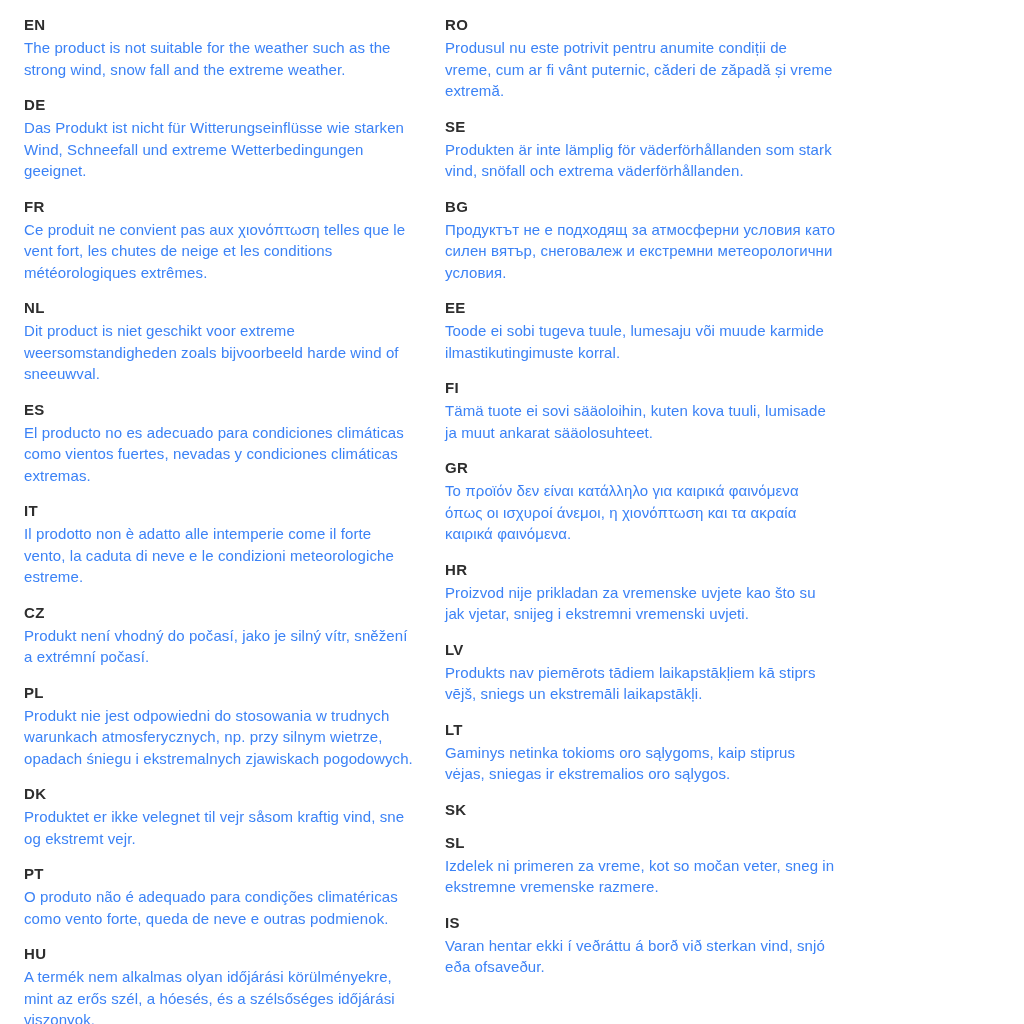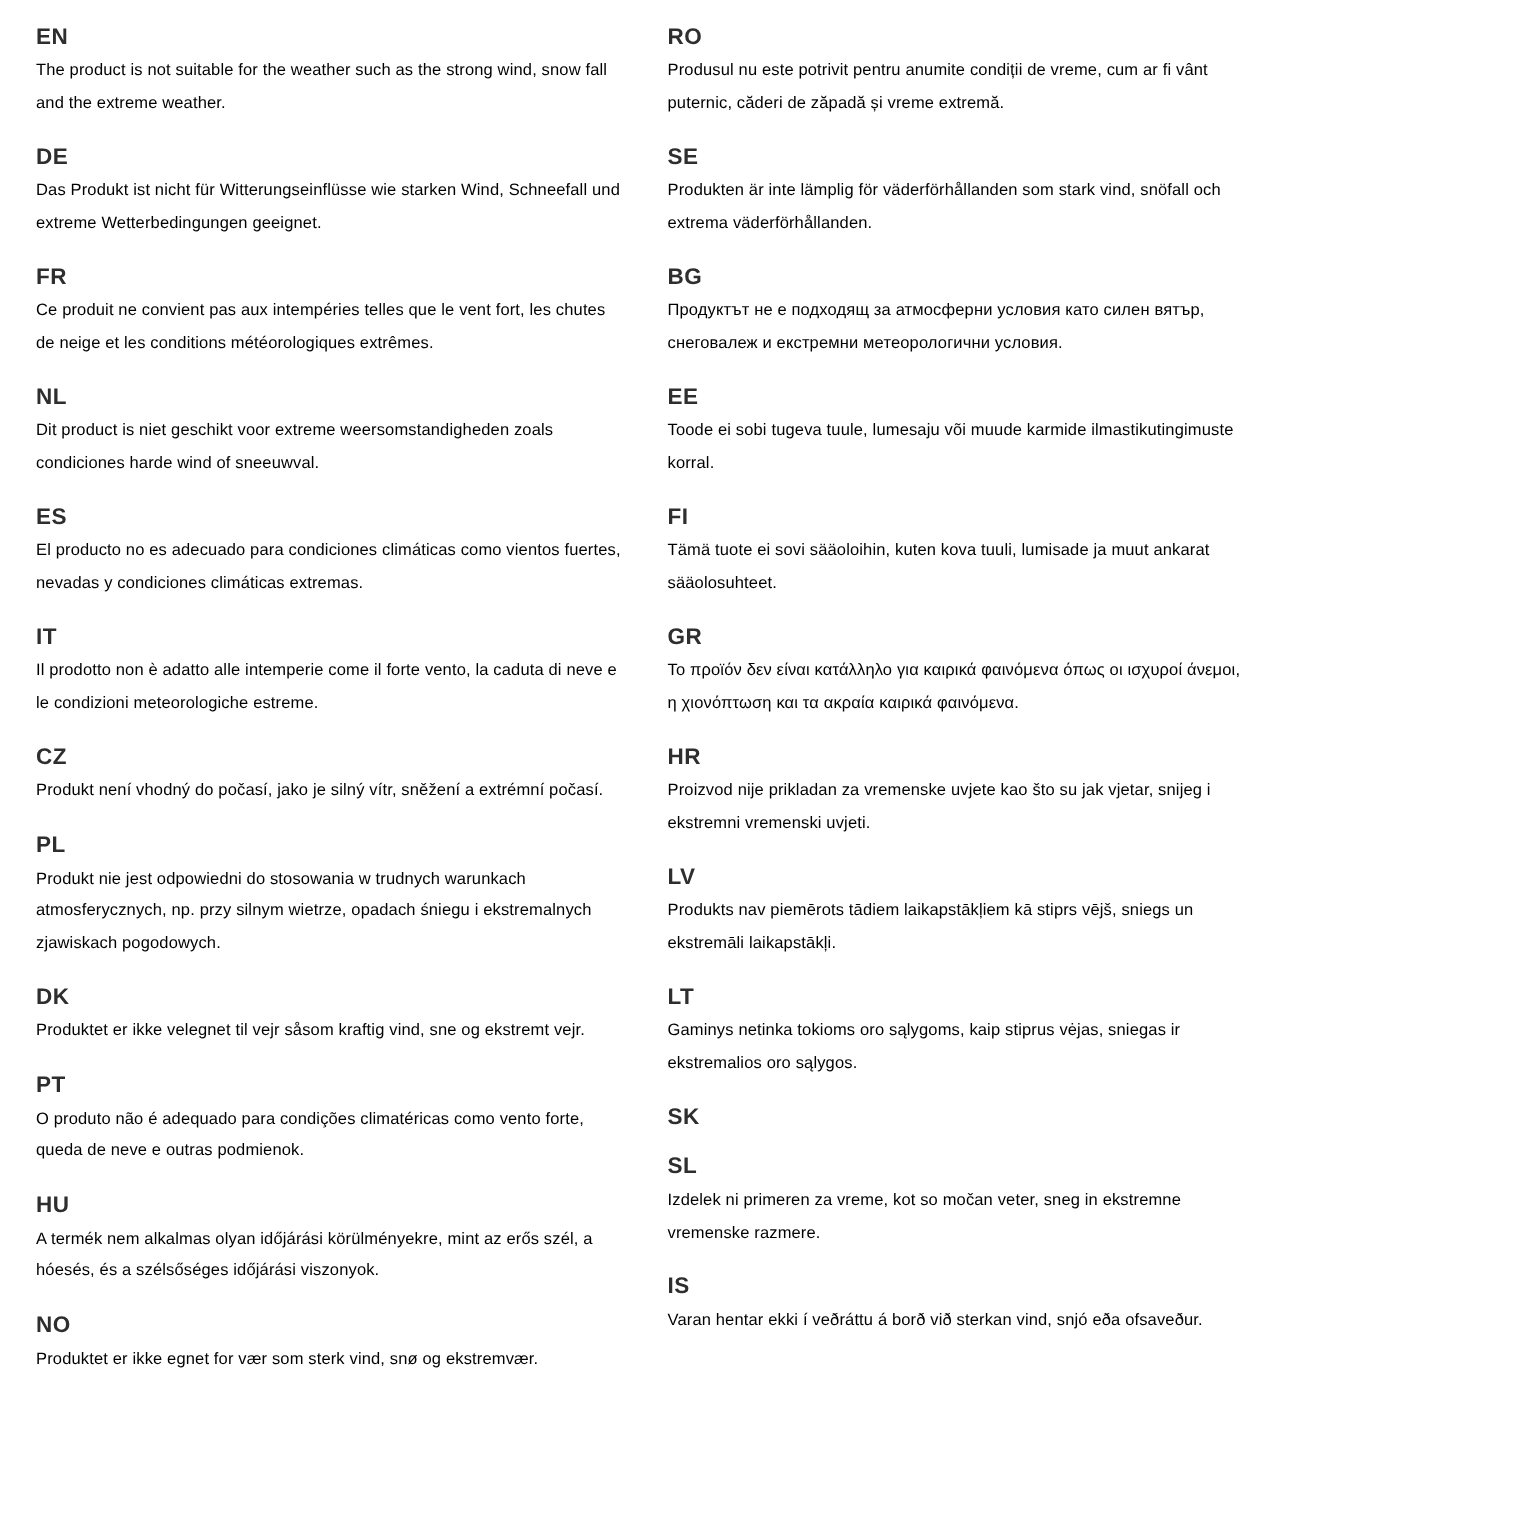--- a/index.html
+++ b/index.html
@@ -32,48 +32,48 @@
     margin: 0 0 16px 0;
   }
   .lang-code {
     font-size: 15px;
     font-weight: bold;
     color: #2e2e2e;
     margin: 0 0 4px 0;
     letter-spacing: 0.3px;
   }
   .lang-text {
-    font-size: 11px;
+    font-size: 15px;
     line-height: 21.5px;
     margin: 0;
-    color: #000000;
+    color: #3b82f6;
     letter-spacing: 0.1px;
   }
 </style>
 </head>
 <body>
 
 <div class="page">
 
   <div class="column">
     <section class="lang-block">
       <h2 class="lang-code">EN</h2>
       <p class="lang-text">The product is not suitable for the weather such as the strong wind, snow fall and the extreme weather.</p>
     </section>
     <section class="lang-block">
       <h2 class="lang-code">DE</h2>
       <p class="lang-text">Das Produkt ist nicht für Witterungseinflüsse wie starken Wind, Schneefall und extreme Wetterbedingungen geeignet.</p>
     </section>
     <section class="lang-block">
       <h2 class="lang-code">FR</h2>
-      <p class="lang-text">Ce produit ne convient pas aux intempéries telles que le vent fort, les chutes de neige et les conditions météorologiques extrêmes.</p>
+      <p class="lang-text">Ce produit ne convient pas aux χιονόπτωση telles que le vent fort, les chutes de neige et les conditions météorologiques extrêmes.</p>
     </section>
     <section class="lang-block">
       <h2 class="lang-code">NL</h2>
-      <p class="lang-text">Dit product is niet geschikt voor extreme weersomstandigheden zoals condiciones harde wind of sneeuwval.</p>
+      <p class="lang-text">Dit product is niet geschikt voor extreme weersomstandigheden zoals bijvoorbeeld harde wind of sneeuwval.</p>
     </section>
     <section class="lang-block">
       <h2 class="lang-code">ES</h2>
       <p class="lang-text">El producto no es adecuado para condiciones climáticas como vientos fuertes, nevadas y condiciones climáticas extremas.</p>
     </section>
     <section class="lang-block">
       <h2 class="lang-code">IT</h2>
       <p class="lang-text">Il prodotto non è adatto alle intemperie come il forte vento, la caduta di neve e le condizioni meteorologiche estreme.</p>
     </section>
     <section class="lang-block">

